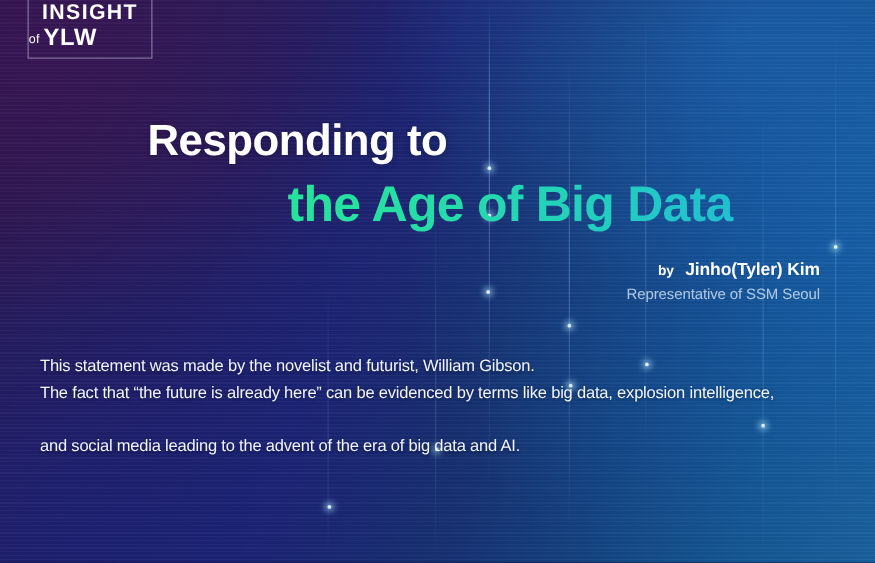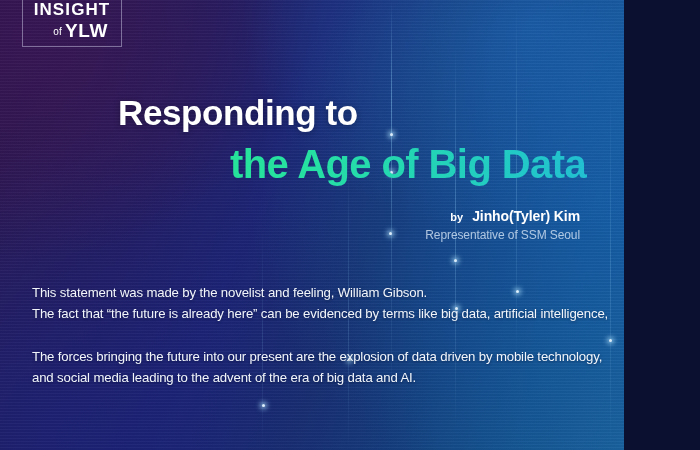--- a/index.html
+++ b/index.html
@@ -9,21 +9,21 @@
   }
   body {
     width: 700px;
     height: 450px;
     overflow: hidden;
     font-family: "Liberation Sans", sans-serif;
   }
 
   #poster {
     position: relative;
-    width: 624px;
+    width: 700px;
     height: 450px;
     overflow: hidden;
     background:
       radial-gradient(ellipse 420px 300px at 86% 6%, rgba(30,110,190,0.55) 0%, rgba(30,110,190,0) 70%),
       radial-gradient(ellipse 520px 420px at 100% 46%, rgba(22,96,175,0.65) 0%, rgba(22,96,175,0) 72%),
       radial-gradient(ellipse 380px 320px at 4% 8%, rgba(58,22,86,0.85) 0%, rgba(58,22,86,0) 70%),
       radial-gradient(ellipse 520px 420px at 10% 96%, rgba(26,34,120,0.75) 0%, rgba(26,34,120,0) 72%),
       linear-gradient(112deg, #2b1446 0%, #2a1a55 14%, #241d62 28%, #1d2474 42%, #17316f 58%, #14417f 72%, #14548f 86%, #1a619a 100%);
   }
 
@@ -85,23 +85,23 @@
     top: 21px;
     text-align: center;
     color: #ffffff;
     font-size: 17px;
     font-weight: bold;
     letter-spacing: 1.1px;
   }
   #logo-line2 {
     position: absolute;
     left: 0;
-    right: 13px;
+    right: 0;
     top: 41px;
-    text-align: right;
+    text-align: left;
     color: #ffffff;
     white-space: nowrap;
   }
   #logo-of {
     font-size: 10px;
     font-weight: normal;
     vertical-align: 2px;
     letter-spacing: 0.2px;
   }
   #logo-ylw {
@@ -231,22 +231,21 @@
     <div id="byline-role">Representative of SSM Seoul</div>
   </div>
 
   <div id="title-block">
     <div id="title-line1">Responding to</div>
     <div id="title-line2">the Age of Big Data</div>
   </div>
 
   <div id="body-copy">
       <div class="para">
-        <div class="body-line">This statement was made by the novelist and feeling, William Gibson.</div>
-        <div class="body-line">The fact that “the future is already here” can be evidenced by terms like big data, artificial intelligence,</div>
+        <div class="body-line">This statement was made by the novelist and futurist, William Gibson.</div>
+        <div class="body-line">The fact that “the future is already here” can be evidenced by terms like big data, explosion intelligence,</div>
       </div>
       <div class="para">
-        <div class="body-line">The forces bringing the future into our present are the explosion of data driven by mobile technology,</div>
         <div class="body-line">and social media leading to the advent of the era of big data and AI.</div>
       </div>
     </div>
 
 </div>
 
 </body></html>

